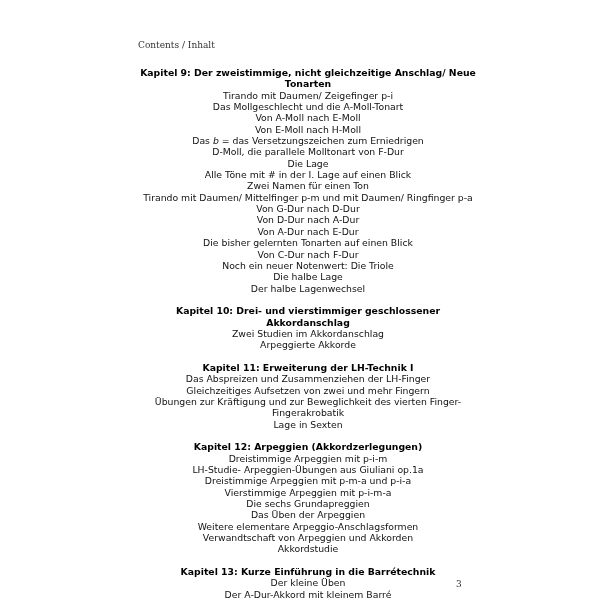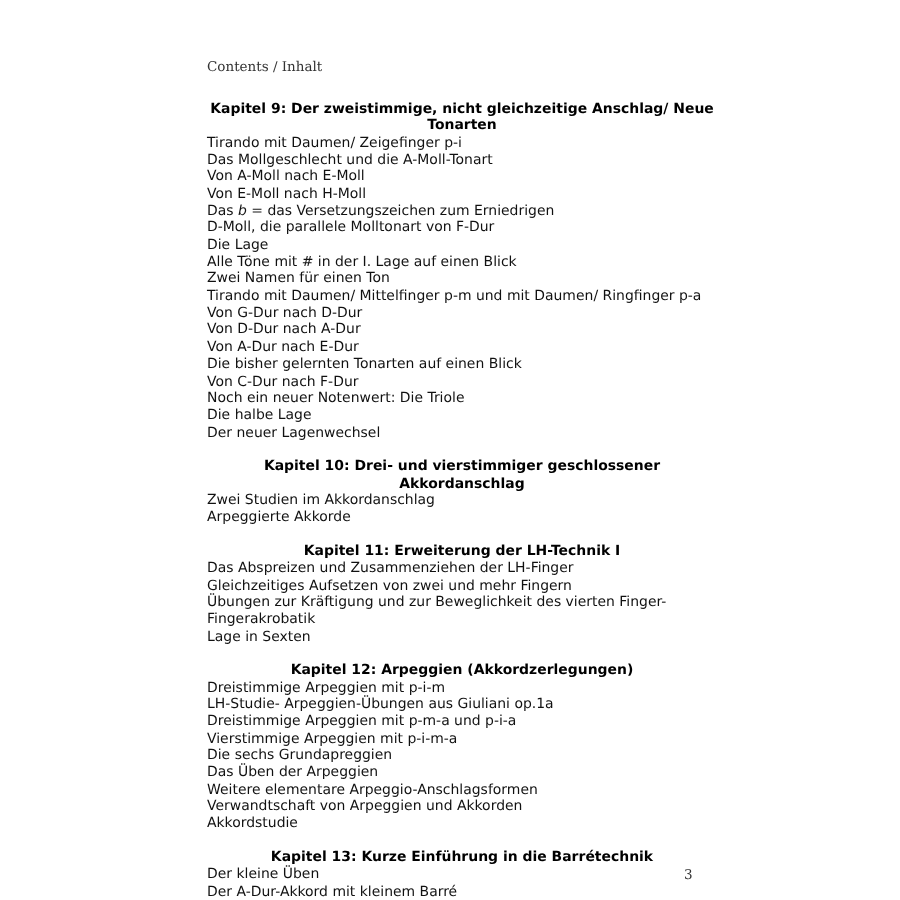--- a/index.html
+++ b/index.html
@@ -9,21 +9,21 @@
       position: absolute; left: 138px; top: 24px;
       font-family: "DejaVu Serif", serif; font-size: 9px; color: #333;
     }
     .content {
       position: absolute; left: 138px; top: 51px; width: 340px;
       font-family: "DejaVu Sans", sans-serif; font-size: 9.3px; color: #111;
       line-height: 11.35px;
     }
     .chapter { margin: 0 0 11.35px 0; }
     .chapter-title { font-weight: bold; color: #000; text-align: center; }
-    .item { white-space: nowrap; }
+    .item { white-space: nowrap; text-align: center; }
     .page-number {
       position: absolute; left: 456px; top: 563px;
       font-family: "DejaVu Serif", serif; font-size: 9px; color: #333;
     }
   </style>
 </head>
 <body>
 
 <div class="page">
   <div class="header">Contents / Inhalt</div>
@@ -42,21 +42,21 @@
       <div class="item">Alle Töne mit # in der I. Lage auf einen Blick</div>
       <div class="item">Zwei Namen für einen Ton</div>
       <div class="item">Tirando mit Daumen/ Mittelfinger p-m und mit Daumen/ Ringfinger p-a</div>
       <div class="item">Von G-Dur nach D-Dur</div>
       <div class="item">Von D-Dur nach A-Dur</div>
       <div class="item">Von A-Dur nach E-Dur</div>
       <div class="item">Die bisher gelernten Tonarten auf einen Blick</div>
       <div class="item">Von C-Dur nach F-Dur</div>
       <div class="item">Noch ein neuer Notenwert: Die Triole</div>
       <div class="item">Die halbe Lage</div>
-      <div class="item">Der neuer Lagenwechsel</div>
+      <div class="item">Der halbe Lagenwechsel</div>
     </div>
 
     <div class="chapter">
       <div class="chapter-title">Kapitel 10: Drei- und vierstimmiger geschlossener Akkordanschlag</div>
       <div class="item">Zwei Studien im Akkordanschlag</div>
       <div class="item">Arpeggierte Akkorde</div>
     </div>
 
     <div class="chapter">
       <div class="chapter-title">Kapitel 11: Erweiterung der LH-Technik I</div>

